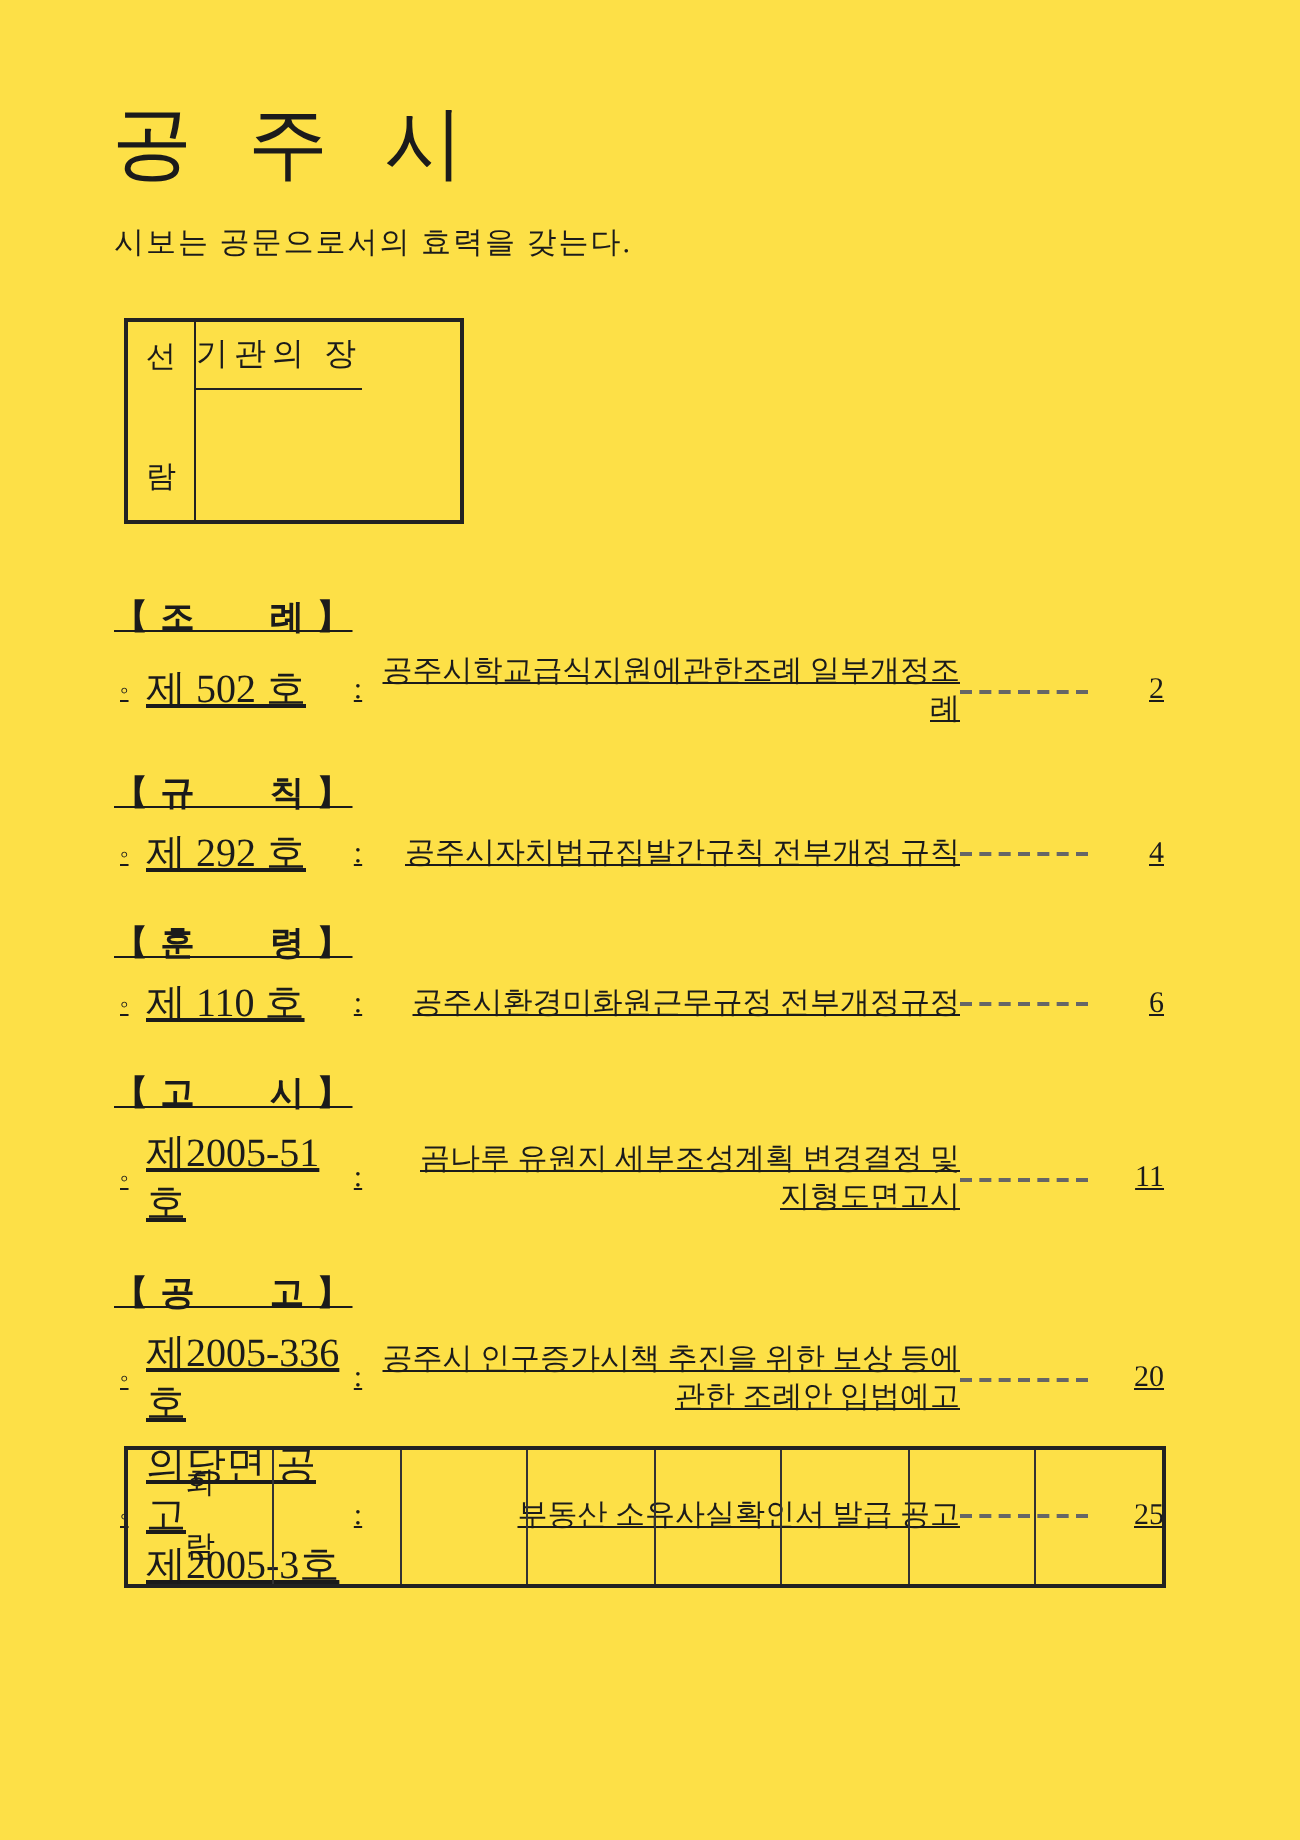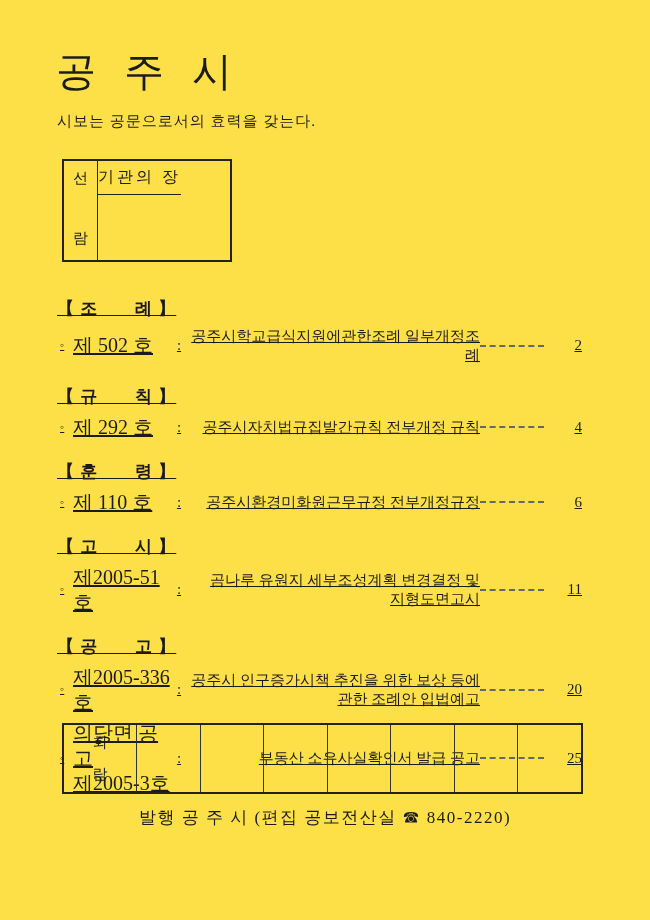--- a/index.html
+++ b/index.html
@@ -221,15 +221,14 @@
 람</div>
     <div class="circ-cell"></div>
     <div class="circ-cell"></div>
     <div class="circ-cell"></div>
     <div class="circ-cell"></div>
     <div class="circ-cell"></div>
     <div class="circ-cell"></div>
     <div class="circ-cell"></div>
   </div>
 
-  <div class="footer">발행 공 주 시 (편집 공보전산실 ☎ 840-2220)</div>
 
 </div>
 
 </body></html>

